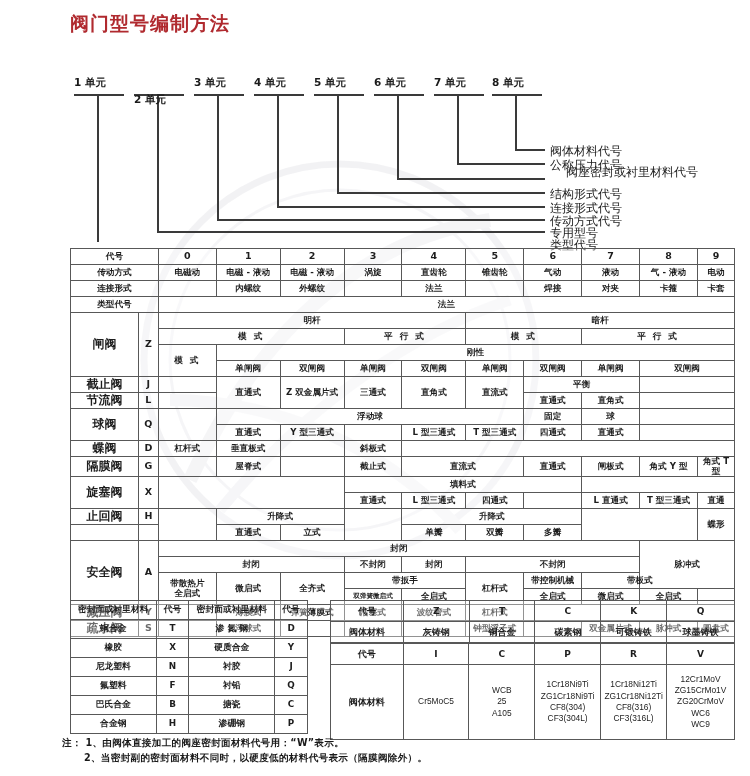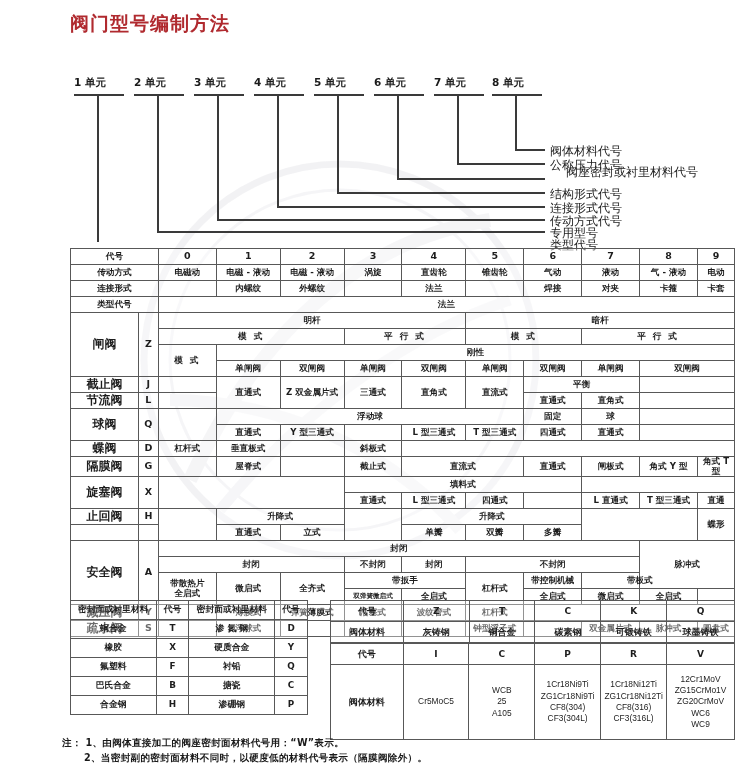--- a/index.html
+++ b/index.html
@@ -121,21 +121,21 @@
 
       <polyline points="218,23 218,148 545,148"></polyline>
 
       <polyline points="158,23 158,160 545,160"></polyline>
 
       <polyline points="98,23 98,172 545,172"></polyline>
     </g>
   </svg>
 
   <div class="unit-label" style="left:74px;top:4px;">1 单元</div>
-  <div class="unit-label" style="left:134px;top:4px;">2 单元</div>
+  <div class="unit-label" style="left:134px;top:21px;">2 单元</div>
   <div class="unit-label" style="left:194px;top:4px;">3 单元</div>
   <div class="unit-label" style="left:254px;top:4px;">4 单元</div>
   <div class="unit-label" style="left:314px;top:4px;">5 单元</div>
   <div class="unit-label" style="left:374px;top:4px;">6 单元</div>
   <div class="unit-label" style="left:434px;top:4px;">7 单元</div>
   <div class="unit-label" style="left:492px;top:4px;">8 单元</div>
 
   <div class="leader-label" style="left:550px;top:71px;">阀体材料代号</div>
   <div class="leader-label" style="left:550px;top:85px;">公称压力代号</div>
   <div class="leader-label" style="left:550px;top:92px;padding-left:16px;">阀座密封或衬里材料代号</div>
@@ -419,20 +419,26 @@
     <td>铜合金</td>
     <td>T</td>
     <td>渗 氮 钢</td>
     <td>D</td>
   </tr>
   <tr>
     <td>橡胶</td>
     <td>X</td>
     <td>硬质合金</td>
     <td>Y</td>
+  </tr>
+  <tr>
+    <td>尼龙塑料</td>
+    <td>N</td>
+    <td>衬胶</td>
+    <td>J</td>
   </tr>
   <tr>
     <td>氟塑料</td>
     <td>F</td>
     <td>衬铅</td>
     <td>Q</td>
   </tr>
   <tr>
     <td>巴氏合金</td>
     <td>B</td>

